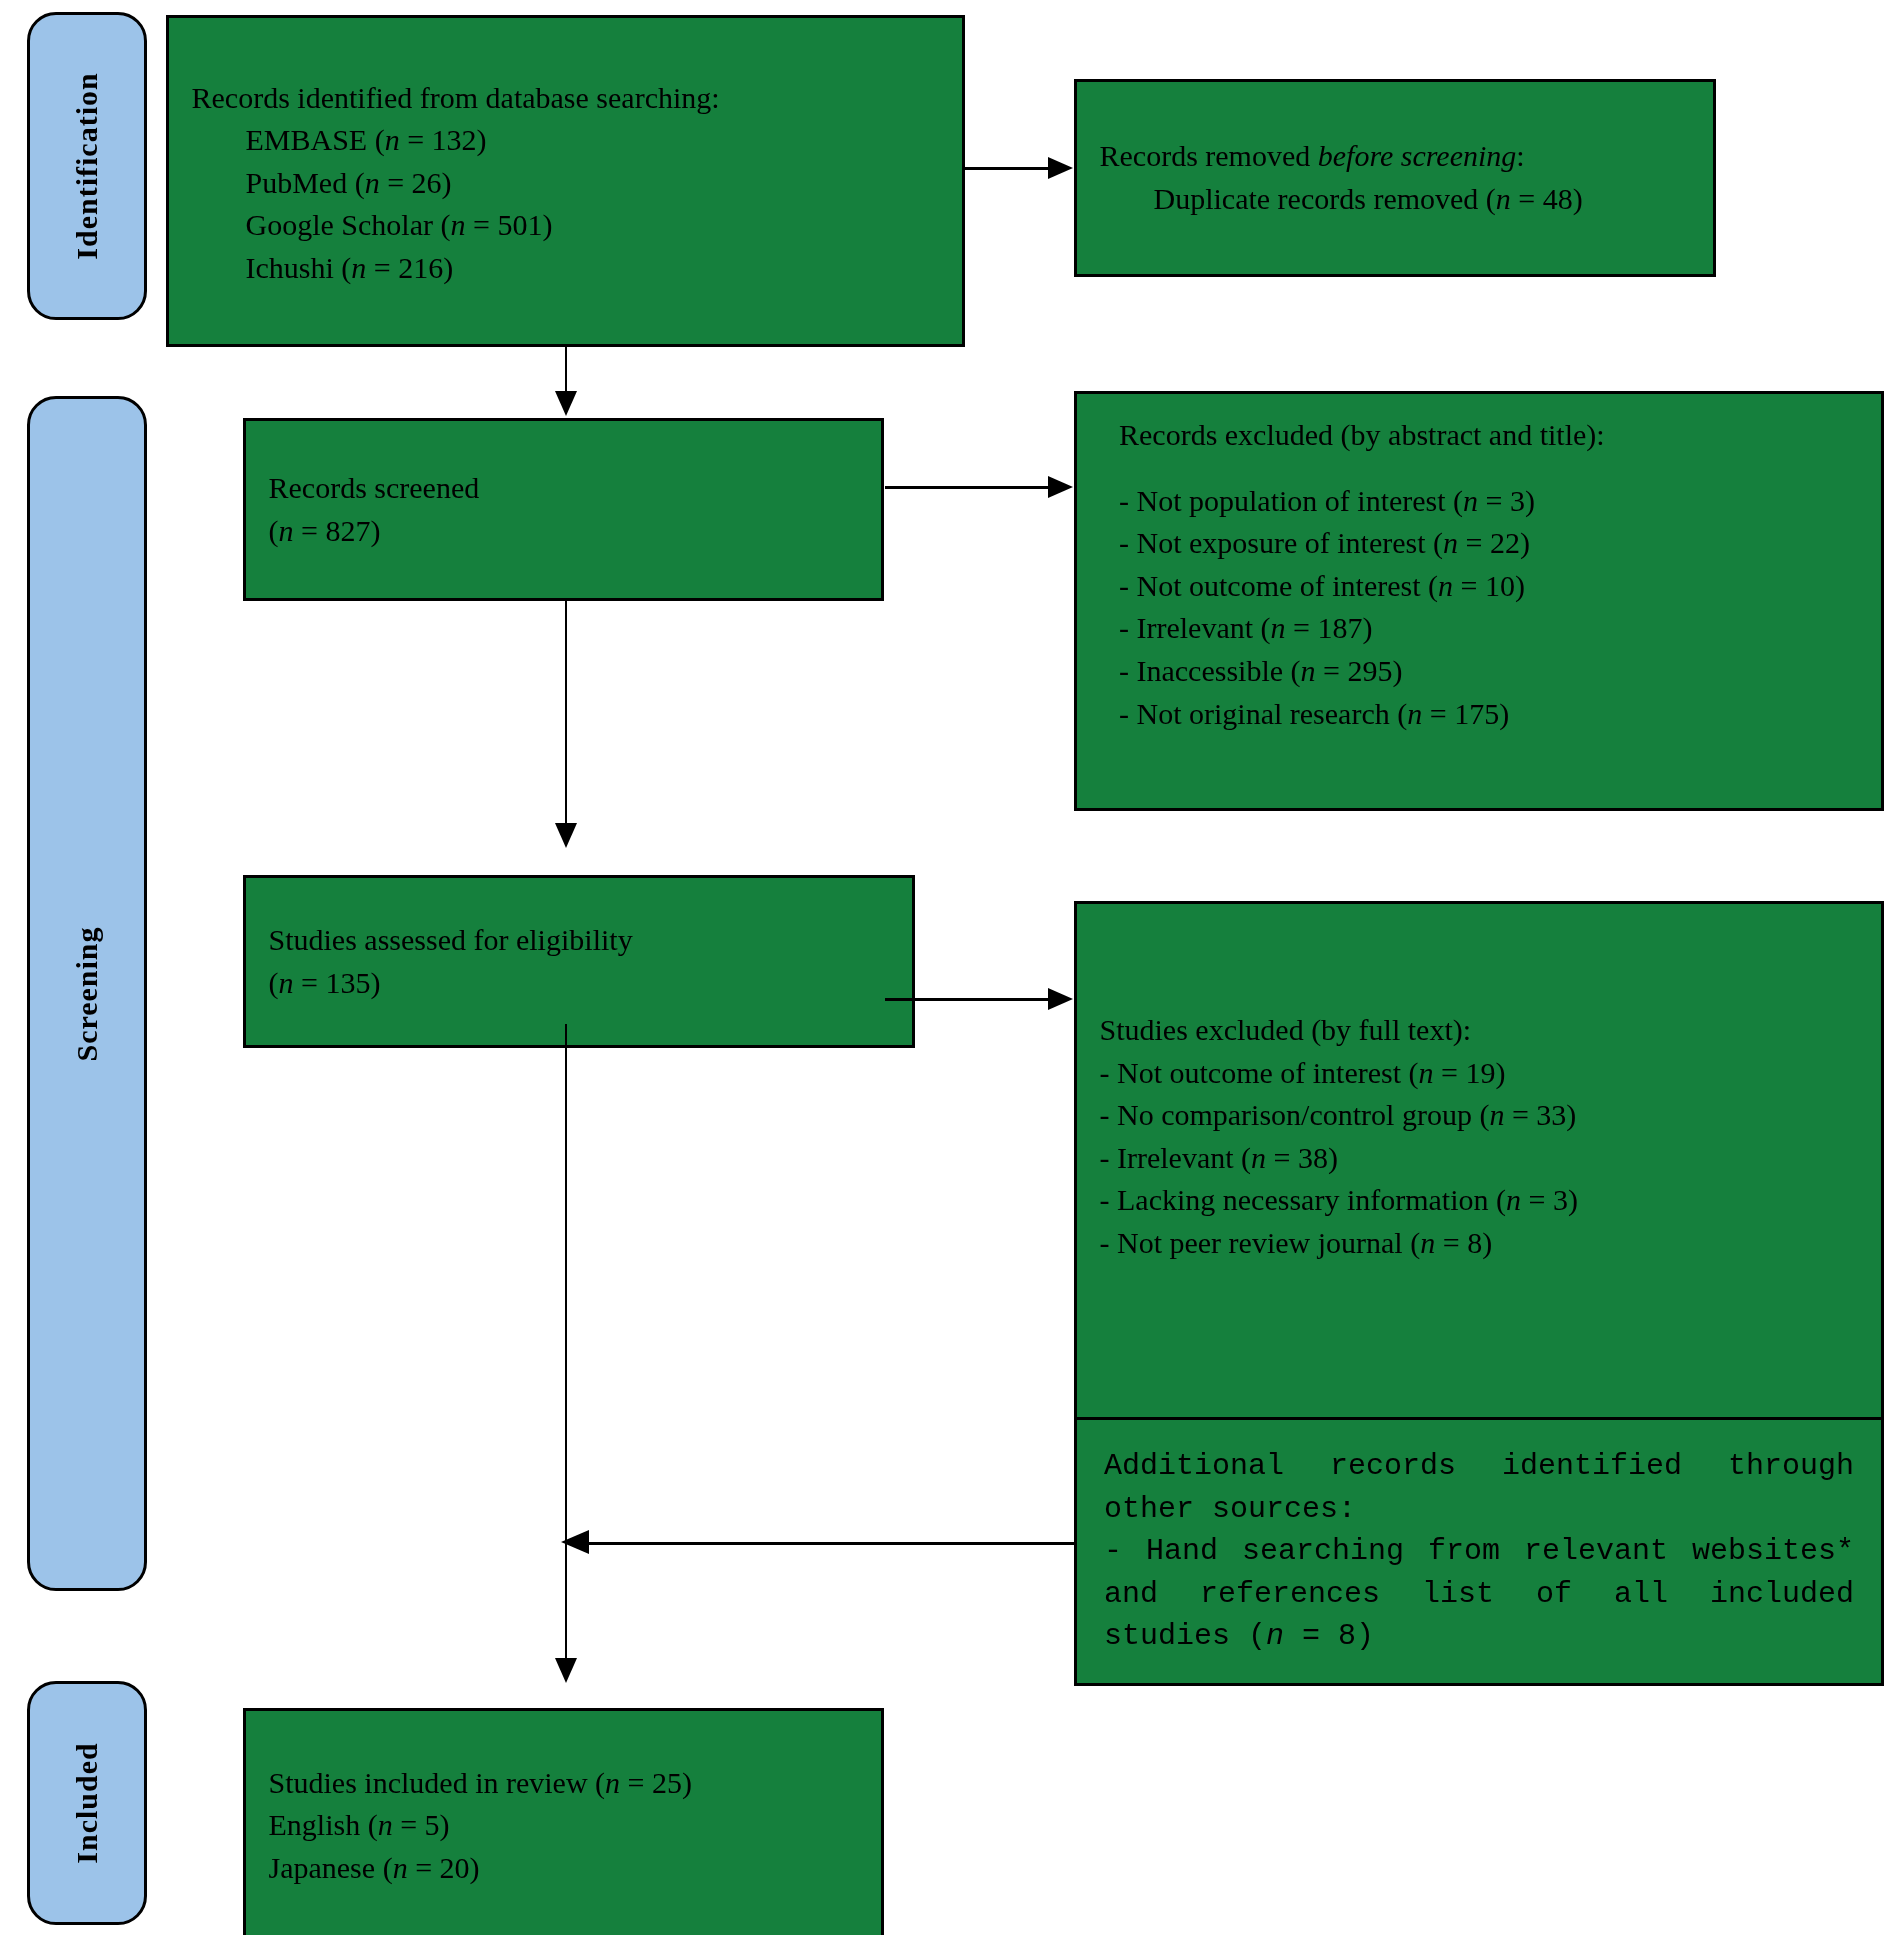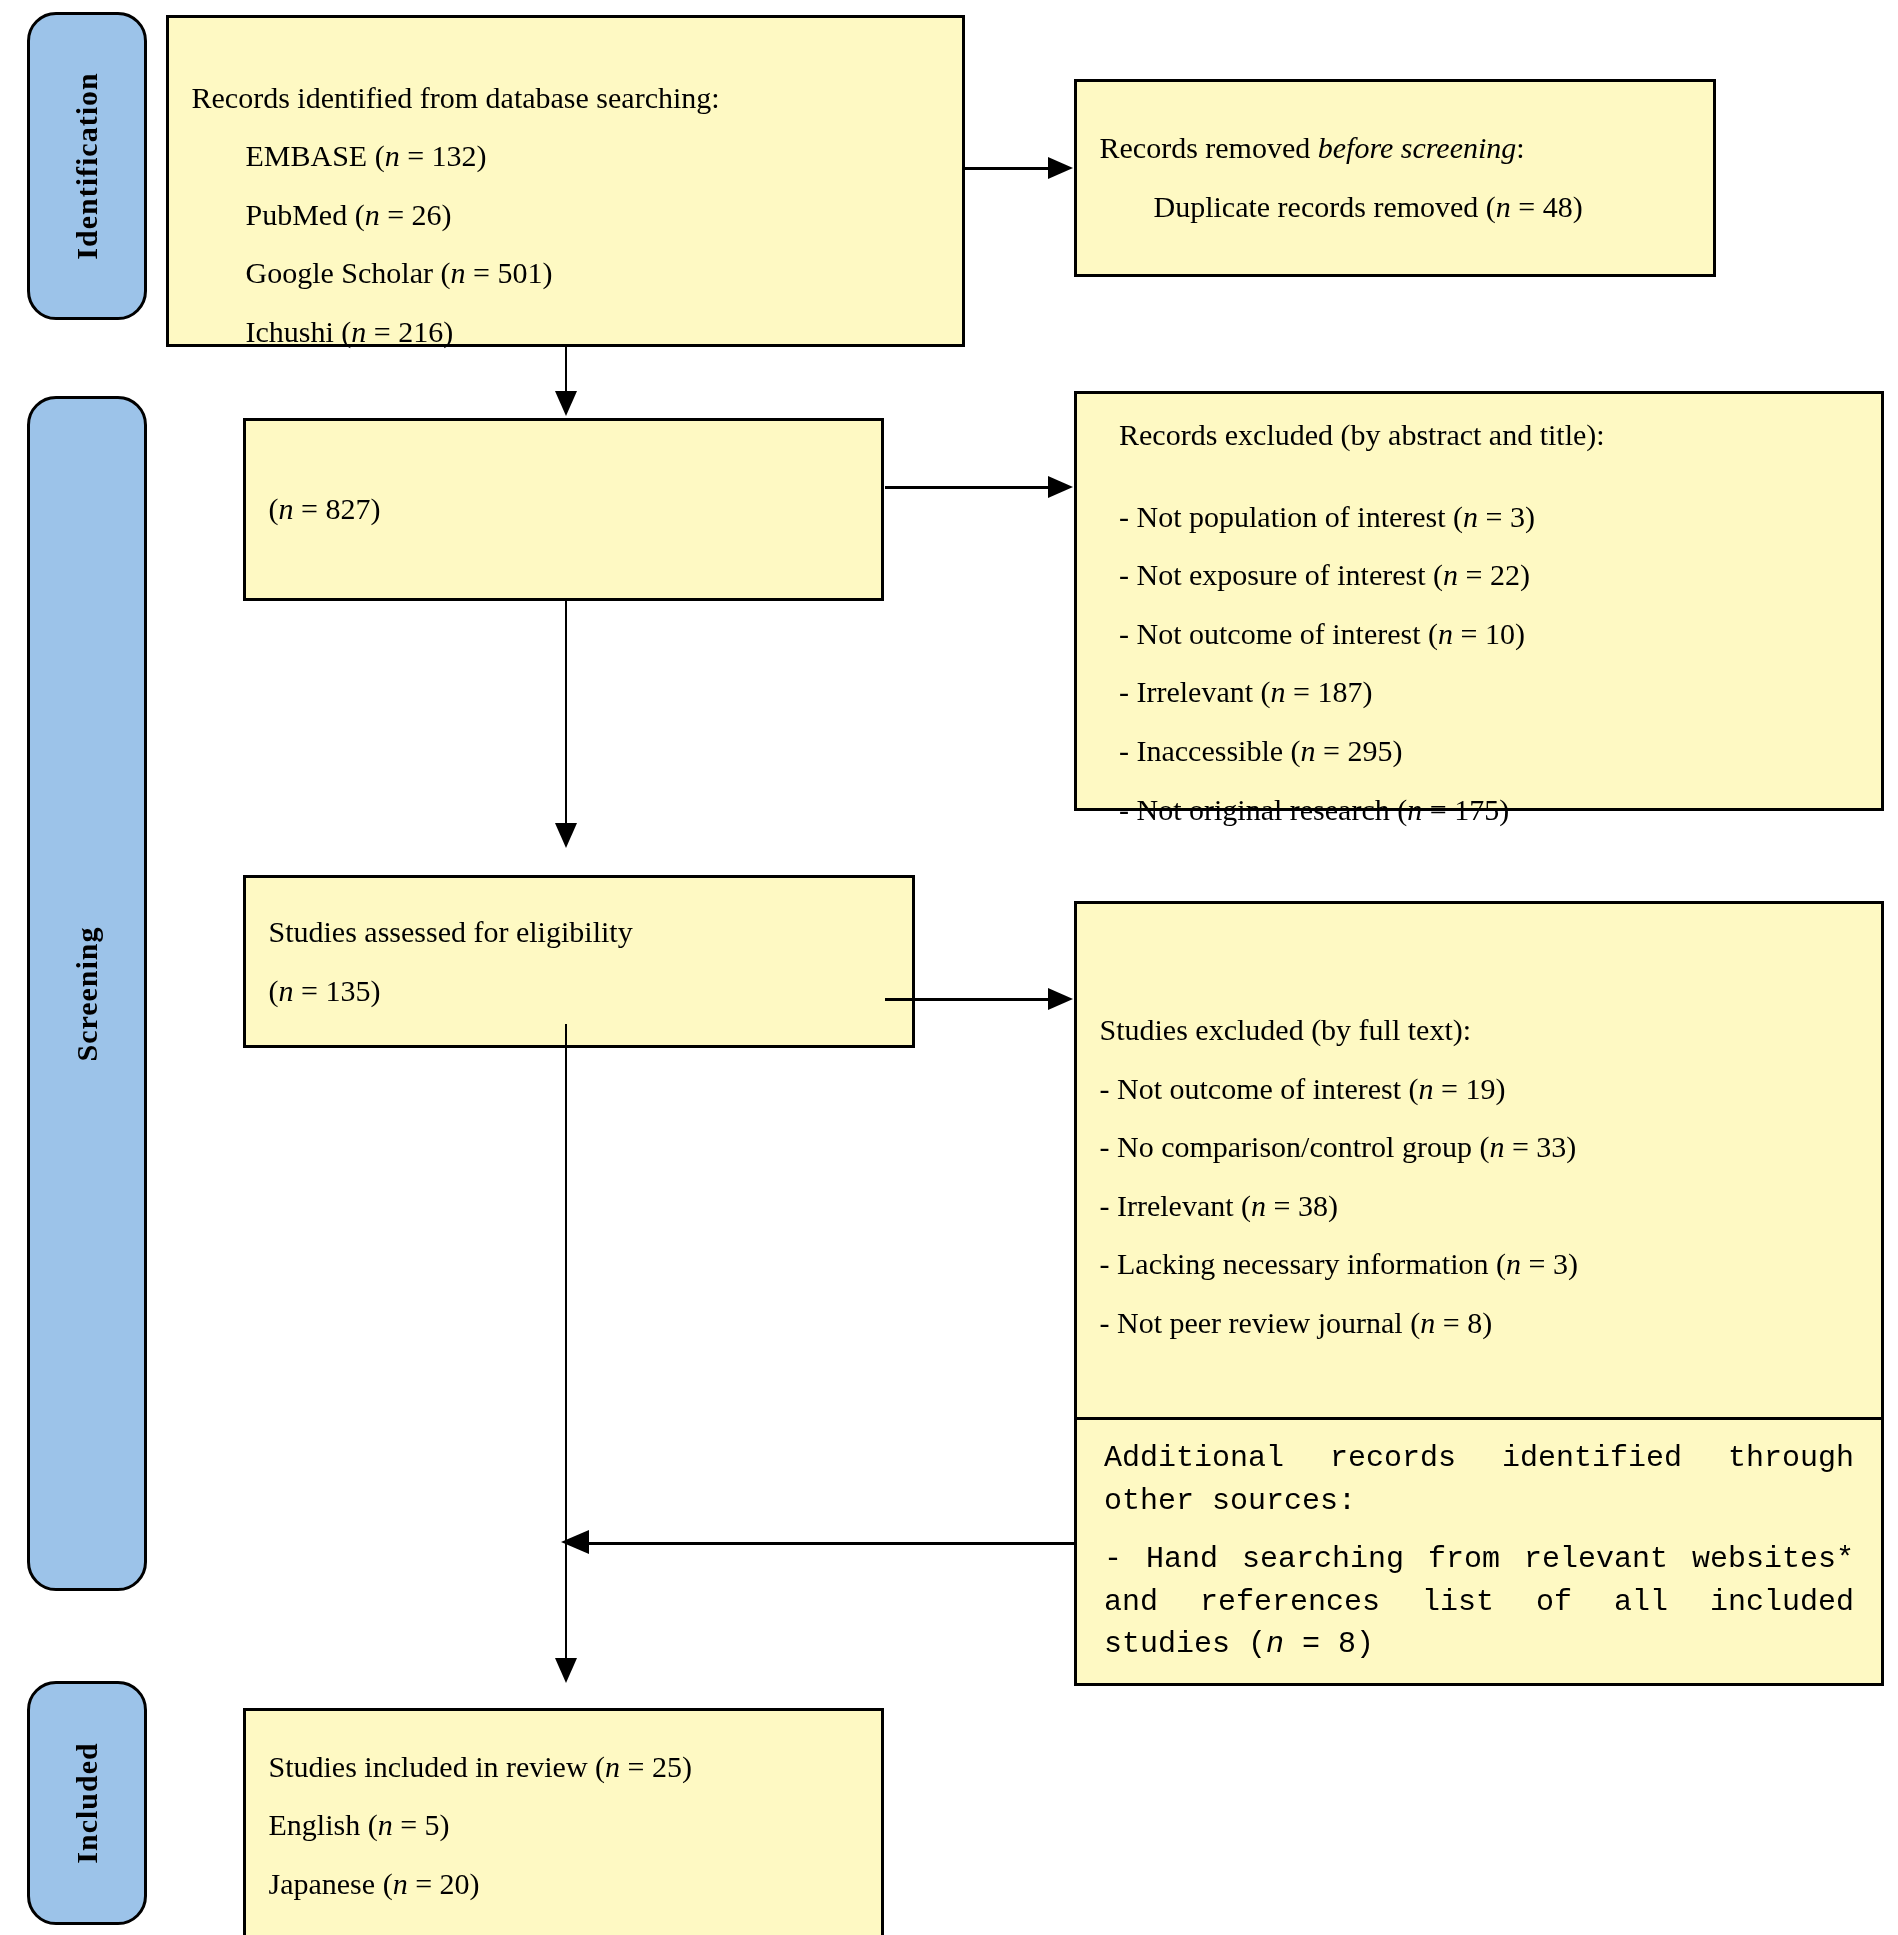--- a/index.html
+++ b/index.html
@@ -22,26 +22,25 @@
     white-space:nowrap;
     font-weight:bold;
     font-size:30px;
     letter-spacing:1px;
     line-height:1;
   }
 
   
   .box{
     position:absolute;
-    background:#fef9c3;
+    background:#15803d;
     border:3.9px solid #000000;
     box-sizing:border-box;
     display:flex;flex-direction:column;justify-content:center;
     padding:16.6px 22.5px;
-    gap:16px;
   }
   .box .ln{
     font-size:30px;
     line-height:1.42;
     white-space:nowrap;
   }
   .box .ln.wrapline{white-space:normal;}
   .indent1{padding-left:54px;}
   .gap-after{margin-bottom:23.5px;}
   .just{text-align:justify;text-align-last:left;line-height:1.62;font-family:Liberation Mono, monospace;}
@@ -111,20 +110,21 @@
     <div class="ln">
       <span>Records removed </span><i>before screening</i><span>:</span>
     </div>
     <div class="ln indent1">
       <span>Duplicate records removed</span>
       <span> (</span><i class="n">n</i><span> = </span><span>48</span><span>)</span>
     </div>
   </div>
 
   <div class="box" style="left:243px;top:418px;width:641px;height:183px;">
+    <div class="ln">Records screened</div>
     <div class="ln">
       <span>(</span><i class="n">n</i><span> = </span><span>827</span><span>)</span>
     </div>
   </div>
 
   <div class="box" style="left:1074px;top:391px;width:810px;height:420px;justify-content:flex-start;padding-top:19.5px;padding-left:42px;">
     <div class="ln gap-after">Records excluded (by abstract and title):</div>
     <div class="ln">
       <span>- Not population of interest</span>
       <span> (</span><i class="n">n</i><span> = </span><span>3</span><span>)</span>

